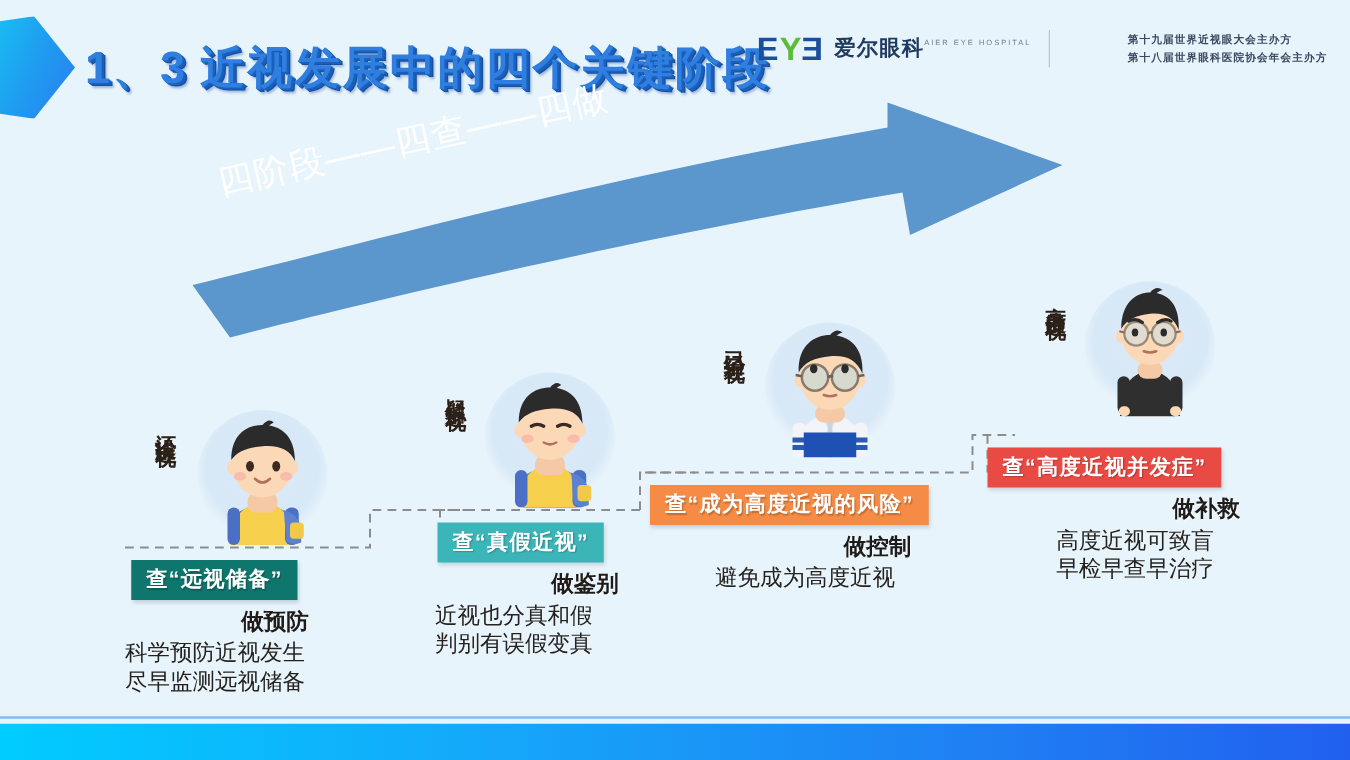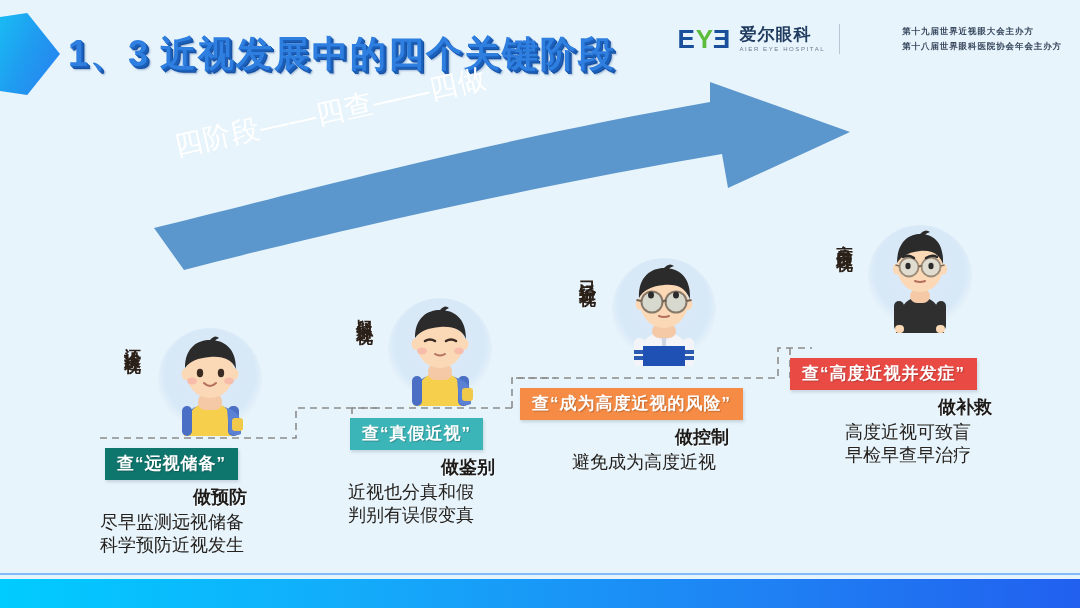--- a/index.html
+++ b/index.html
@@ -43,21 +43,21 @@
   }
   .brand-logo { display: flex; align-items: center; gap: 9px; }
   .eye-mark {
     display: flex; align-items: center; gap: 2px;
     font-size: 26px; font-weight: 700; line-height: 1;
     letter-spacing: -1px;
   }
   .eye-mark .e1 { color: #1a4f9c; }
   .eye-mark .y  { color: #5bbb3a; }
   .eye-mark .e2 { color: #1a4f9c; transform: scaleX(-1); }
-  .brand-cn { display: flex; flex-direction: column; line-height: 1.05; justify-content: flex-end; }
+  .brand-cn { display: flex; flex-direction: row; line-height: 1.05; justify-content: flex-end; }
   .brand-cn .cn {
     font-size: 17px; font-weight: 700; color: #1f3a5f; letter-spacing: 1px;
   }
   .brand-cn .en {
     font-size: 6px; color: #6a7b90; letter-spacing: 1.6px; margin-top: 2px;
   }
   .brand-divider { width: 1px; height: 30px; background: #b9c6d4; }
   .brand-slogan { display: flex; flex-direction: column; gap: 3px; margin-left: 48px; }
   .brand-slogan span {
     font-size: 8.5px; font-weight: 700; color: #3a4a60; letter-spacing: .9px;
@@ -199,22 +199,22 @@
         <ellipse cx="63" cy="45" rx="3.2" ry="4.2" fill="#3a2a22"></ellipse>
         <ellipse cx="34" cy="53" rx="5" ry="3.4" fill="#f7b3a6" opacity=".75"></ellipse>
         <ellipse cx="71" cy="53" rx="5" ry="3.4" fill="#f7b3a6" opacity=".75"></ellipse>
         <path d="M46,55 q6,6 12,0" stroke="#b5705c" stroke-width="2" fill="none" stroke-linecap="round"></path>
       </svg>
     </div>
     <div class="v-label" style="left:123px; top:334px;">还没近视</div>
     <div class="badge badge-1" style="left:105px; top:448px;">查“远视储备”</div>
     <div class="caption" style="left:100px; top:485px; width:240px;">
       <div class="head">做预防</div>
+      <div class="line">科学预防近视发生</div>
       <div class="line">尽早监测远视储备</div>
-      <div class="line">科学预防近视发生</div>
     </div>
   </div>
 
   <div class="stage">
     <div class="figure-wrap" style="position:absolute; left:388px; top:298px;">
       <div class="halo"></div>
       <svg class="person" viewBox="0 0 104 108">
         <ellipse cx="52" cy="96" rx="27" ry="20" fill="#4a6fc4"></ellipse>
         <path d="M26,108 C26,86 38,74 52,74 C66,74 78,86 78,108 Z" fill="#f6d04d"></path>
         <rect x="24" y="78" width="10" height="30" rx="5" fill="#4a6fc4"></rect>

